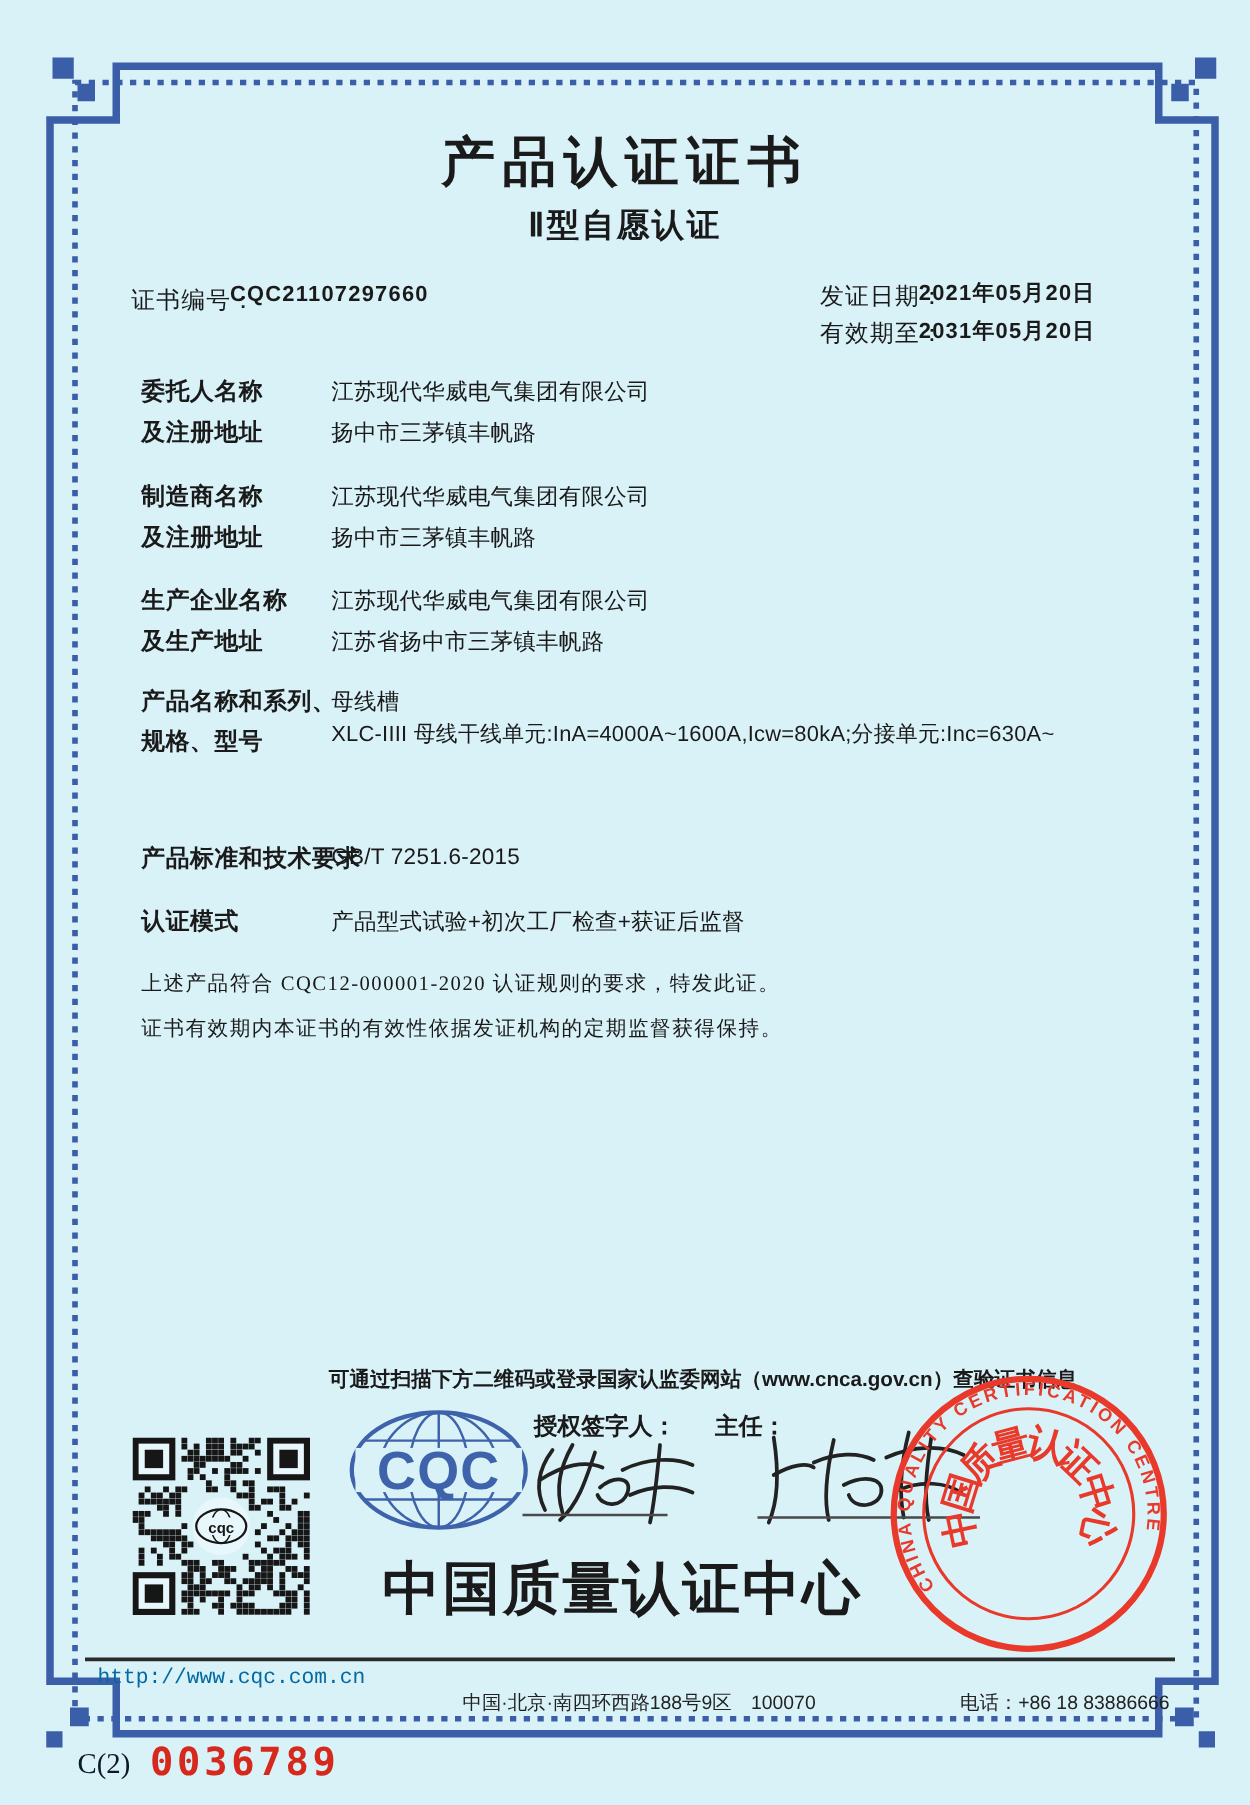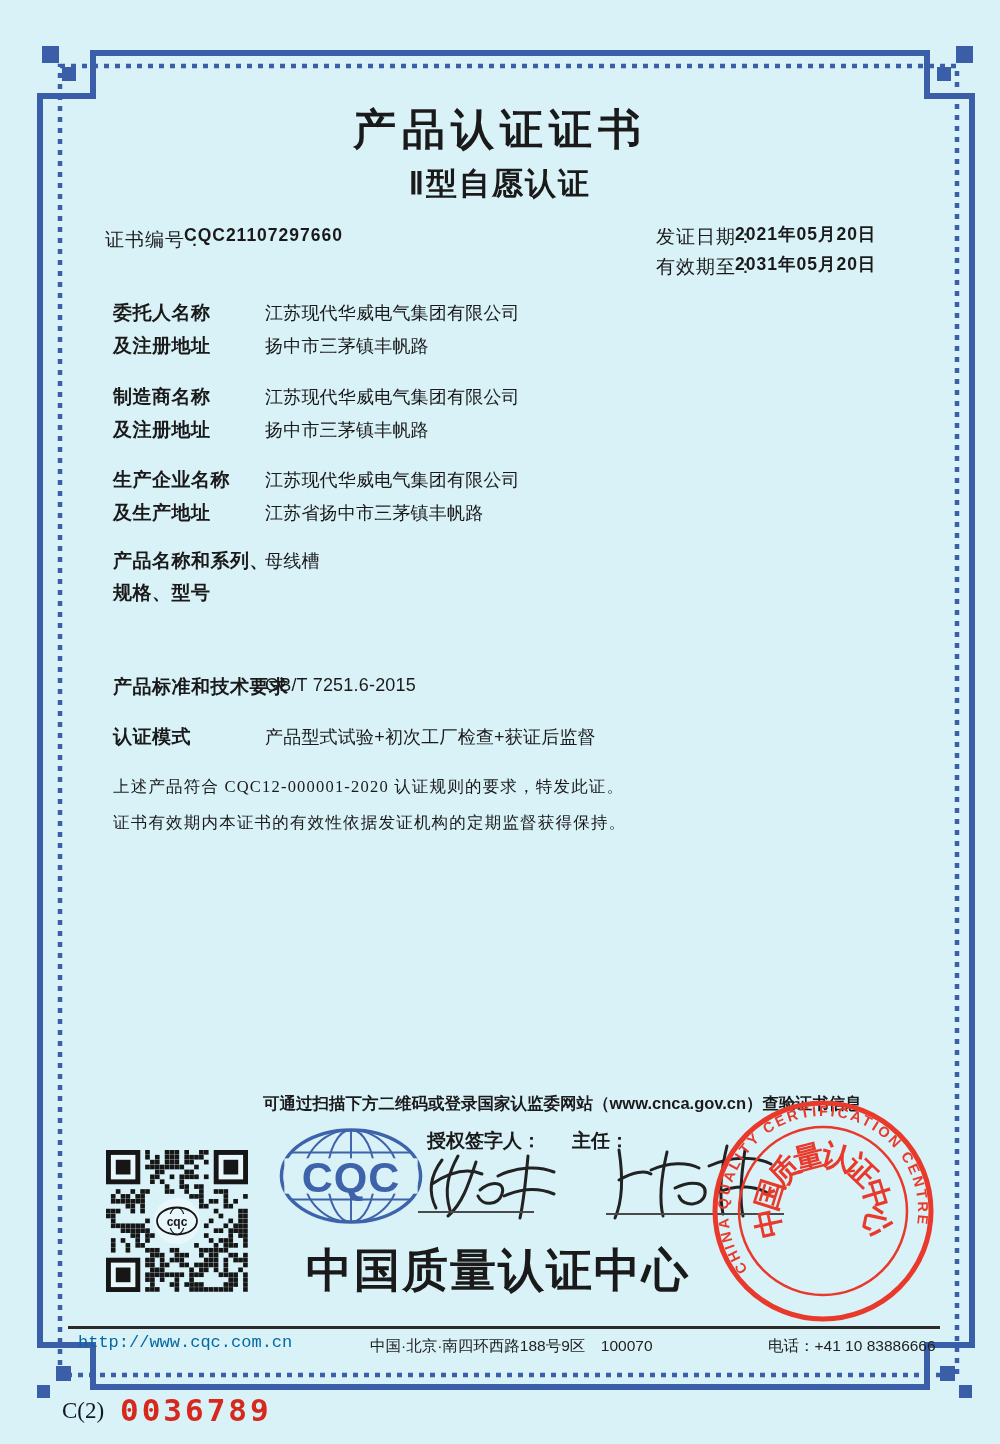--- a/index.html
+++ b/index.html
@@ -4,34 +4,34 @@
 <style>
   html,body{margin:0;padding:0;}
   body{
     width:1000px;height:1444px;position:relative;overflow:hidden;
     background:#d9f2f8;color:#1a1a1a;
     font-family:"Liberation Sans", sans-serif;
   }
   .abs{position:absolute;}
   .center{left:0;right:0;text-align:center;}
   .title{top:101px;font-size:43px;font-weight:700;letter-spacing:6px;}
-  .subtitle{top:163px;font-size:31px;font-weight:700;letter-spacing:2px;}
+  .subtitle{top:163px;font-size:26px;font-weight:700;letter-spacing:2px;}
   .kai{font-family:"Liberation Serif", serif;}
   .meta-label{font-size:19px;letter-spacing:1px;}
   .meta-value{font-size:17.5px;font-weight:600;letter-spacing:1px;}
   .f-label{font-size:19px;font-weight:700;letter-spacing:.5px;}
   .f-value{font-size:18px;letter-spacing:.2px;}
   .spec{font-size:17.5px;line-height:25.5px;width:700px;}
   .stmt{font-size:16.5px;letter-spacing:1.2px;}
   .note{font-size:16.5px;font-weight:600;}
   .sign-label{font-size:19px;font-weight:600;}
   .org-name{font-size:46px;font-weight:700;letter-spacing:2px;}
   .sig-underline{height:2px;background:#4a4a4a;}
   .footer-rule{height:2.5px;background:#2b2b2b;}
-  .footer-text{font-size:15.5px;color:#222;}
+  .footer-text{font-size:15.5px;color:#222;margin-top:16px;}
   .footer-url{font-size:17px;color:#0369a1;font-family:Liberation Mono, monospace;}
   .serial-prefix{font-family:"Liberation Serif", serif;font-size:23px;color:#0f172a;}
   .serial-number{font-family:"DejaVu Sans Mono", monospace;font-size:31px;font-weight:700;letter-spacing:3px;color:#d6281c;}
   svg{display:block;}
 </style>
 </head>
 <body>
 
 <svg class="abs" style="left:0;top:0" width="1000" height="1444" viewBox="0 0 1000 1444">
   <path d="M93,53 H927 V96 H972 V1345 H927 V1387 H93 V1345 H40 V96 H93 Z" fill="none" stroke="#3b5ea9" stroke-width="6"></path>
@@ -70,20 +70,21 @@
 
 <span class="abs f-label" style="left:113px;top:467px">生产企业名称</span>
 <span class="abs f-label" style="left:113px;top:500px">及生产地址</span>
 <span class="abs f-value" style="left:265px;top:468px">江苏现代华威电气集团有限公司</span>
 <span class="abs f-value" style="left:265px;top:501px">江苏省扬中市三茅镇丰帆路</span>
 
 <span class="abs f-label" style="left:113px;top:548px">产品名称和系列、</span>
 <span class="abs f-label" style="left:113px;top:580px">规格、型号</span>
 <span class="abs f-value" style="left:265px;top:549px">母线槽</span>
 <div class="abs f-value spec" style="left:265px;top:575px">
+  <div>XLC-IIII 母线干线单元:InA=4000A~1600A,Icw=80kA;分接单元:Inc=630A~</div>
 </div>
 
 <span class="abs f-label" style="left:113px;top:674px">产品标准和技术要求</span>
 <span class="abs f-value" style="left:265px;top:675px">GB/T 7251.6-2015</span>
 <span class="abs f-label" style="left:113px;top:724px">认证模式</span>
 <span class="abs f-value" style="left:265px;top:725px">产品型式试验+初次工厂检查+获证后监督</span>
 
 <div class="abs kai stmt" style="left:113px;top:776px">上述产品符合 CQC12-000001-2020 认证规则的要求，特发此证。</div>
 <div class="abs kai stmt" style="left:113px;top:812px">证书有效期内本证书的有效性依据发证机构的定期监督获得保持。</div>
 
@@ -439,16 +440,16 @@
       <text transform="translate(127.08885876969248,58.801254086762675) rotate(14.57142857142857)" fill="#e8392b" font-size="30" font-weight="700" text-anchor="middle" dominant-baseline="central">认</text>
       <text transform="translate(151.69950834326443,72.52348762566608) rotate(43.71428571428572)" fill="#e8392b" font-size="30" font-weight="700" text-anchor="middle" dominant-baseline="central">证</text>
       <text transform="translate(166.51207712402388,96.49371023298937) rotate(72.85714285714286)" fill="#e8392b" font-size="30" font-weight="700" text-anchor="middle" dominant-baseline="central">中</text>
       <text transform="translate(167.77626564109312,124.64305468579451) rotate(102)" fill="#e8392b" font-size="30" font-weight="700" text-anchor="middle" dominant-baseline="central">心</text>
     </g>
 </svg>
 
 <div class="abs footer-rule" style="left:68px;top:1326px;width:872px"></div>
 <span class="abs footer-url" style="left:78px;top:1333px">http://www.cqc.com.cn</span>
 <span class="abs footer-text" style="left:370px;top:1336px">中国·北京·南四环西路188号9区　100070</span>
-<span class="abs footer-text" style="left:768px;top:1336px">电话：+41 10 83886666</span>
+<span class="abs footer-text" style="left:768px;top:1336px">电话：+86 18 83886666</span>
 
 <span class="abs serial-prefix" style="left:62px;top:1398px">C(2)</span>
 <span class="abs serial-number" style="left:120px;top:1392px">0036789</span>
 
 </body></html>

